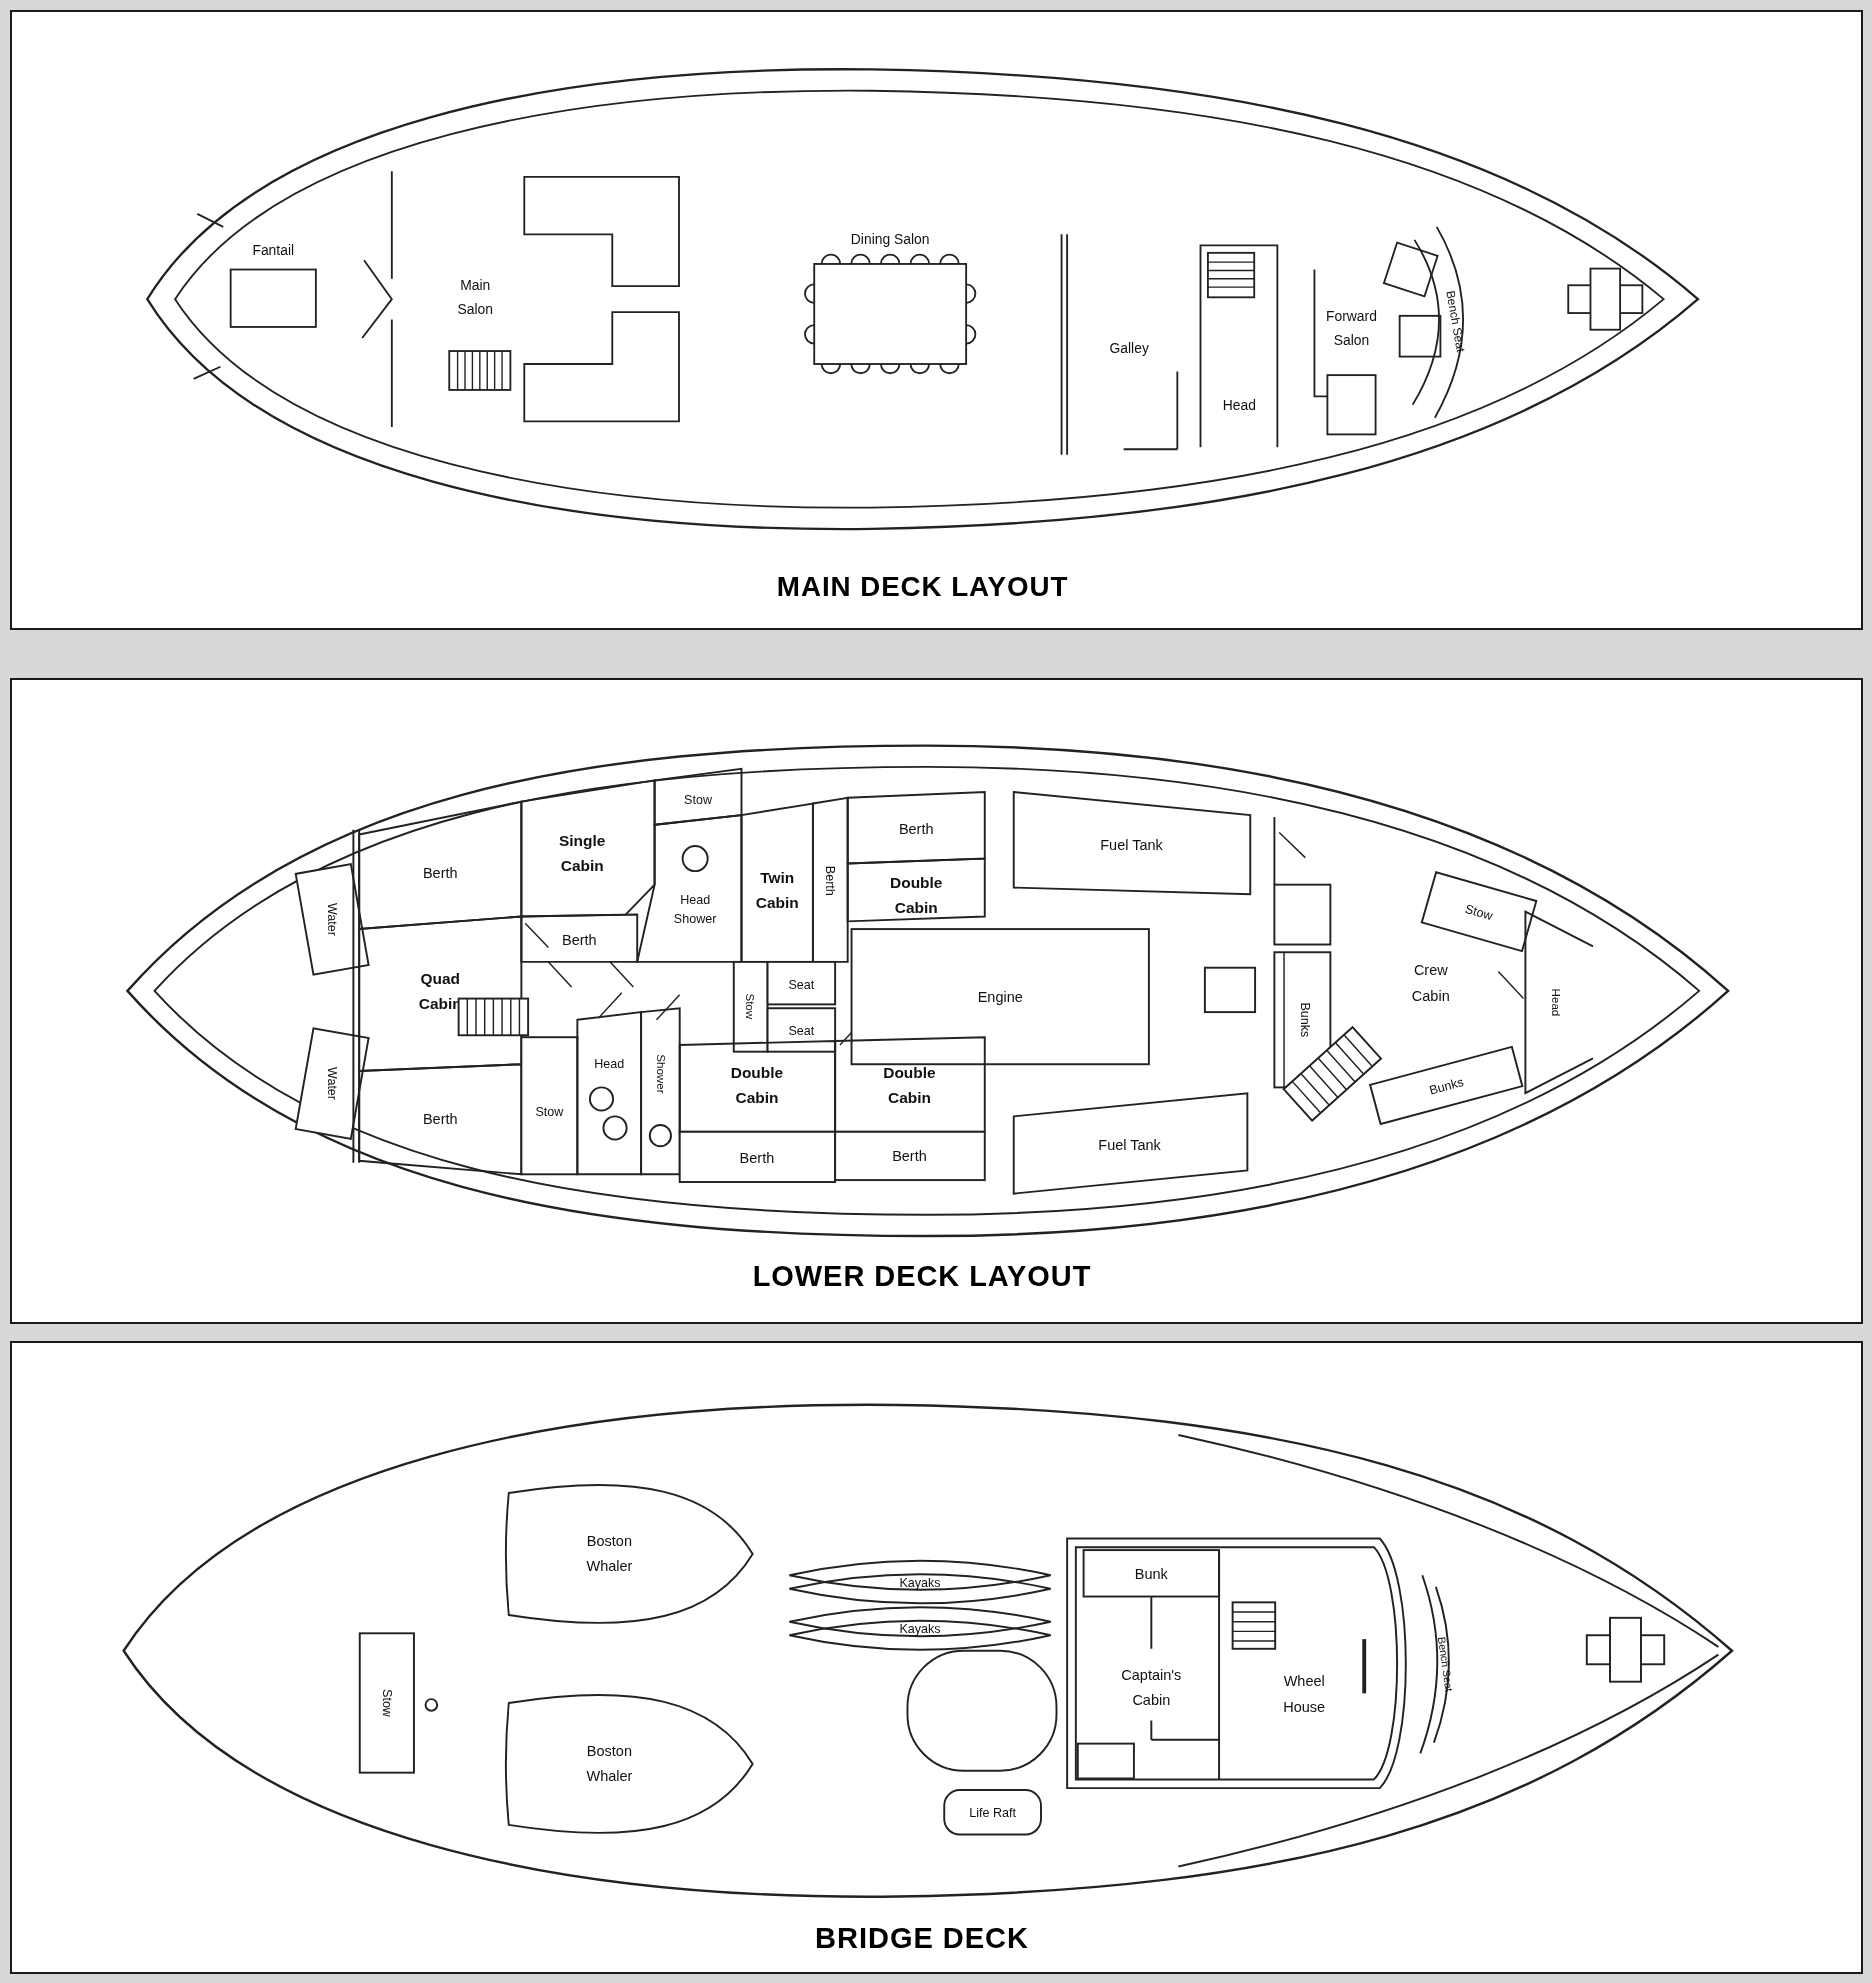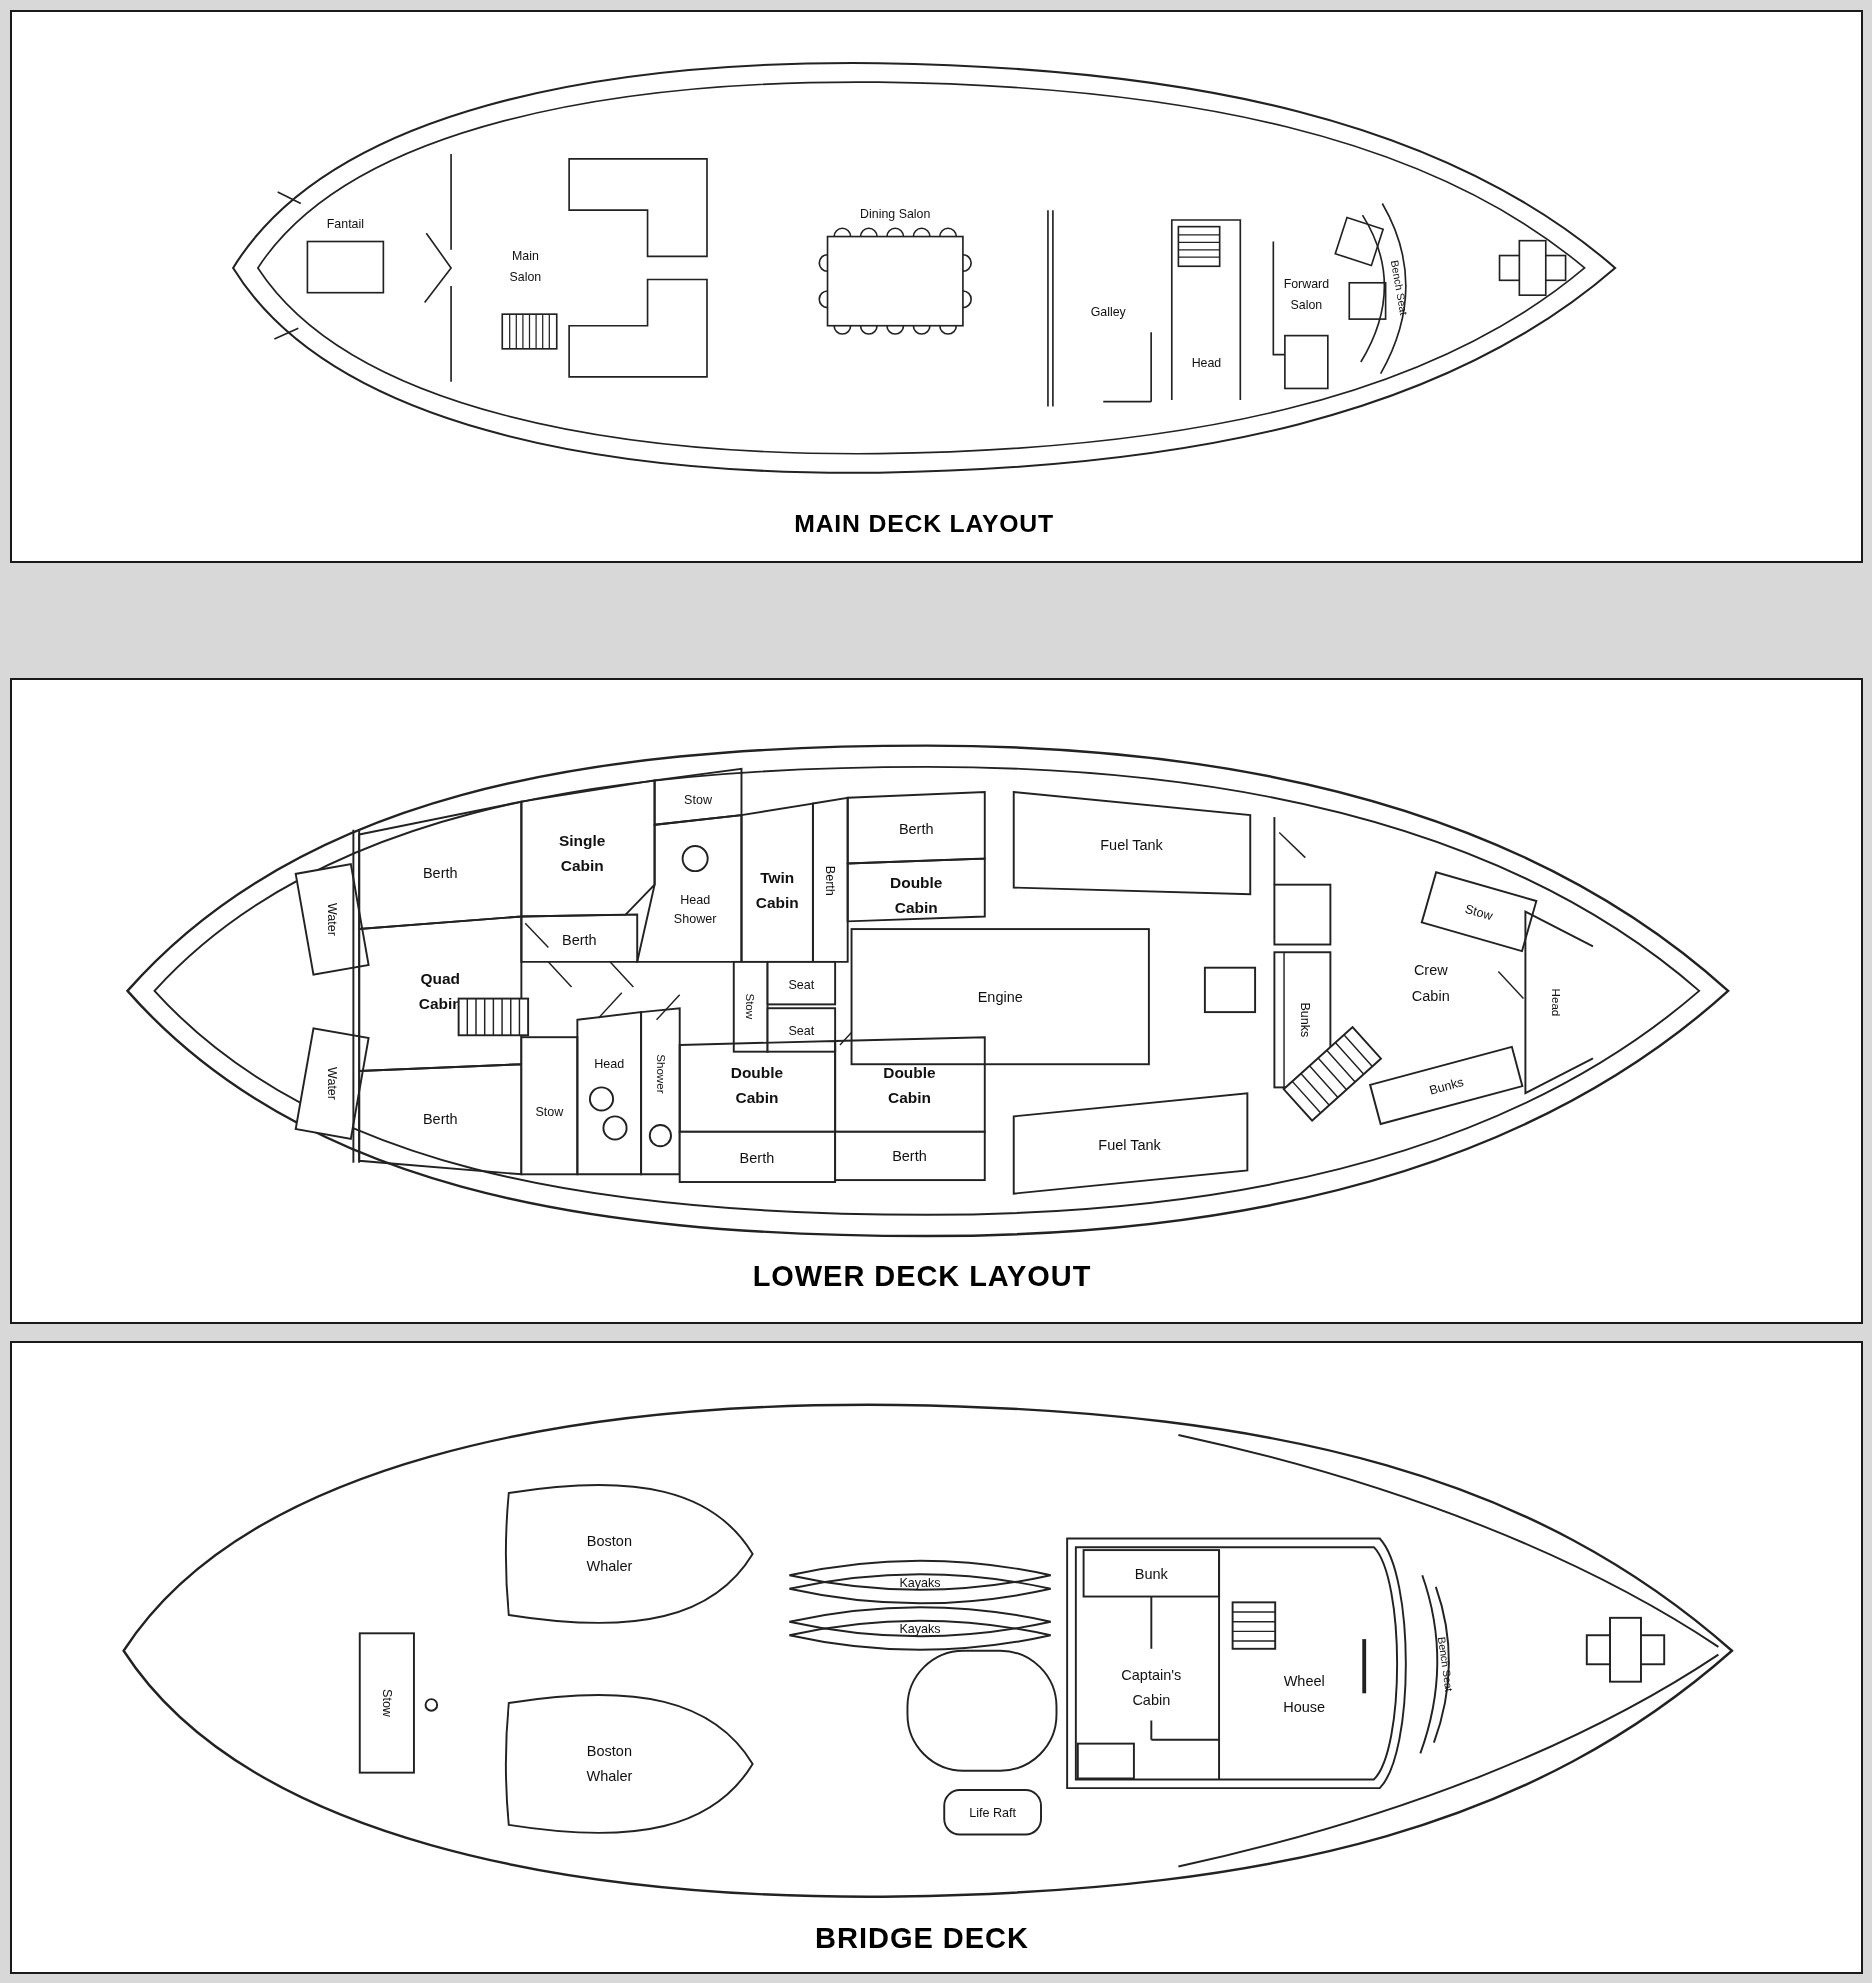--- a/index.html
+++ b/index.html
@@ -6,21 +6,21 @@
   body{
     width:1872px;height:1984px;
     background:#d8d8d8;
     font-family:"Liberation Sans", sans-serif;
     position:relative;
   }
   .panel{
     position:absolute;left:9.8px;width:1853px;
     background:#ffffff;border:2px solid #1a1a1a;box-sizing:border-box;
   }
-  #panel-main{top:9.8px;height:553px;}
+  #panel-main{top:9.8px;height:620px;}
   #panel-lower{top:678px;height:646px;}
   #panel-bridge{top:1341px;height:633px;}
   svg{display:block;width:100%;height:100%;}
   .ln{stroke:#222222;stroke-width:2;fill:none;}
   .hull{stroke:#222222;stroke-width:2.5;fill:none;}
   .thin{stroke:#222222;stroke-width:1.5;fill:none;}
   .room{stroke:#222222;stroke-width:2;fill:#ffffff;}
   .lbl{fill:#111111;font-size:15px;text-anchor:middle;}
   .lbl-b{fill:#111111;font-size:16px;font-weight:bold;text-anchor:middle;}
   .lbl-s{fill:#111111;font-size:12px;text-anchor:middle;}

